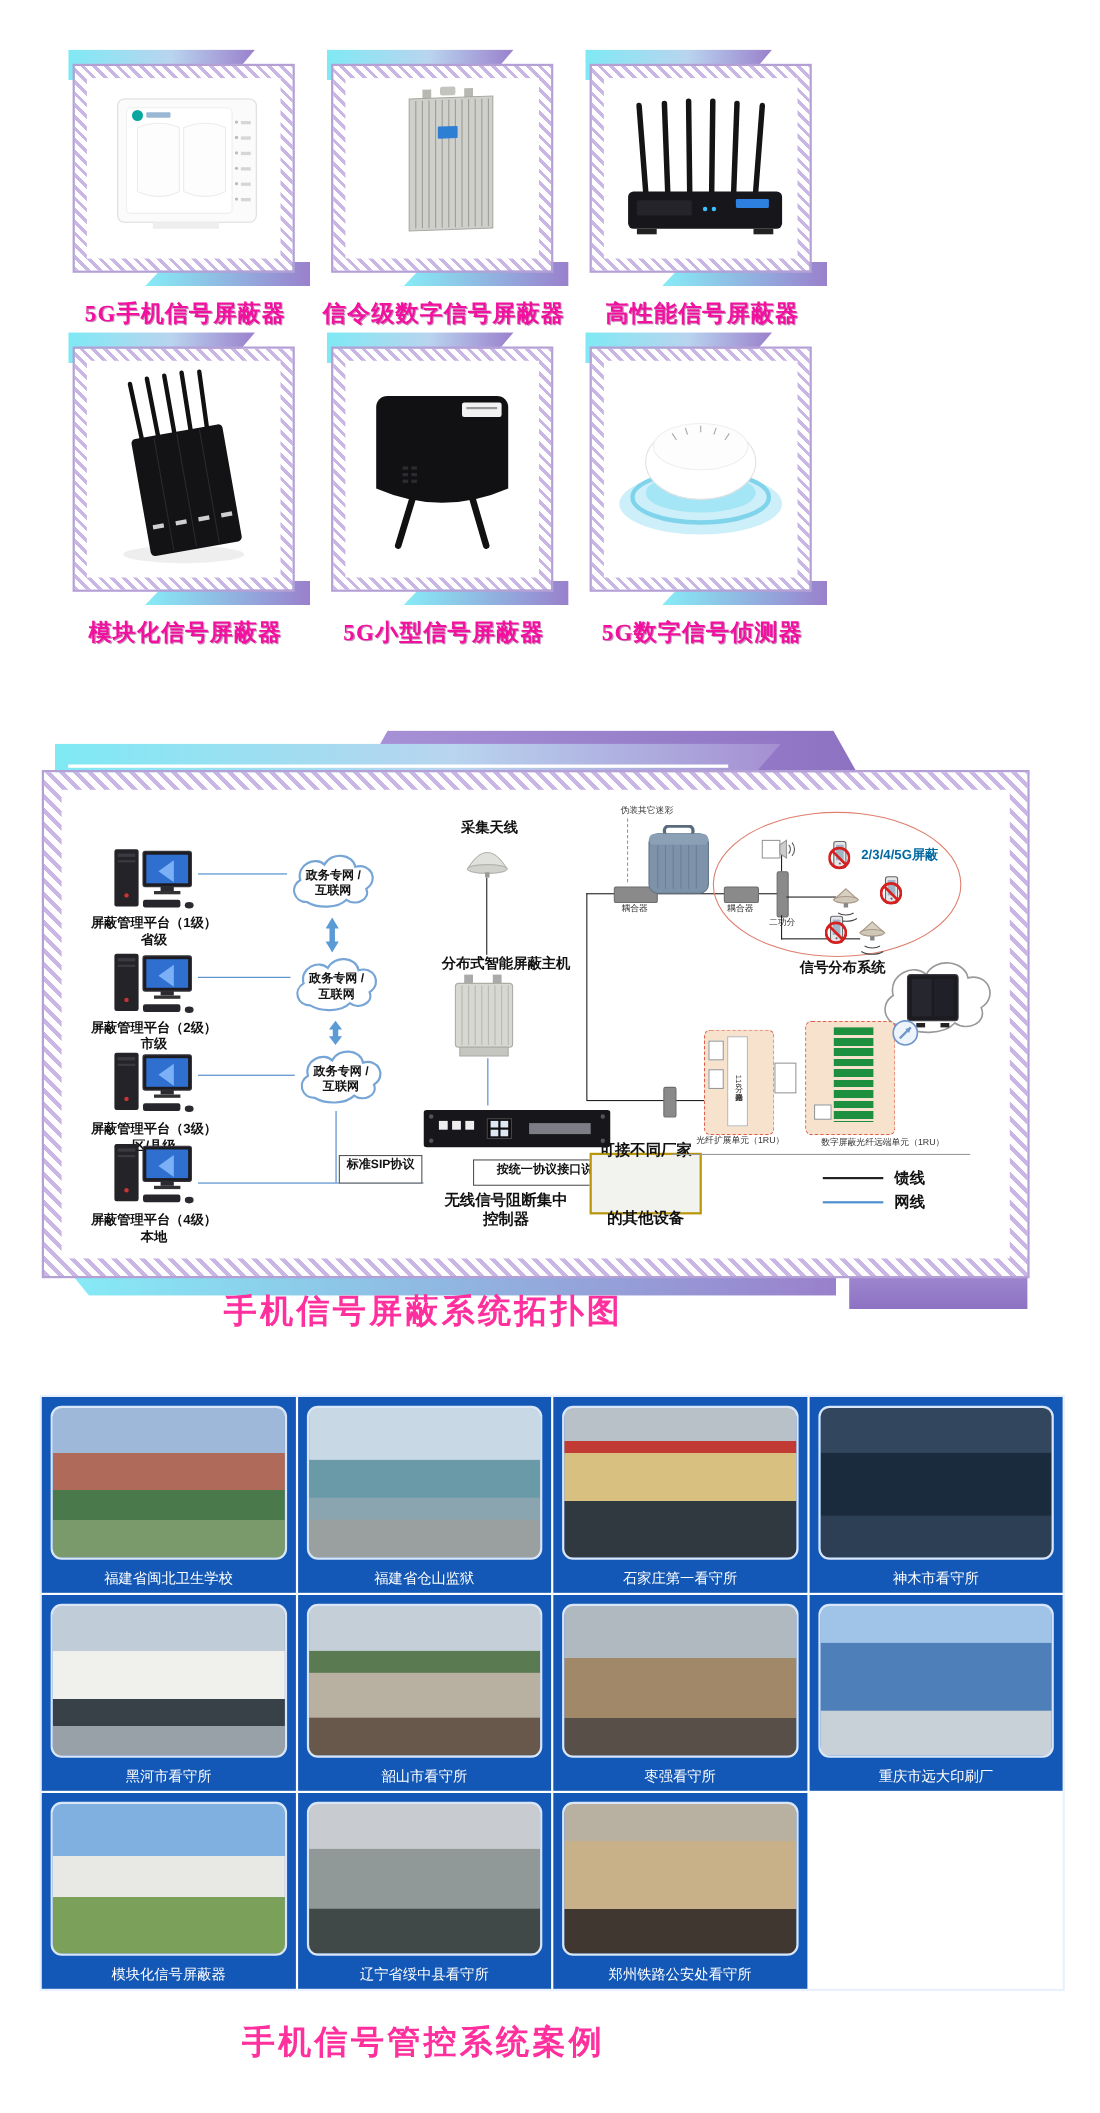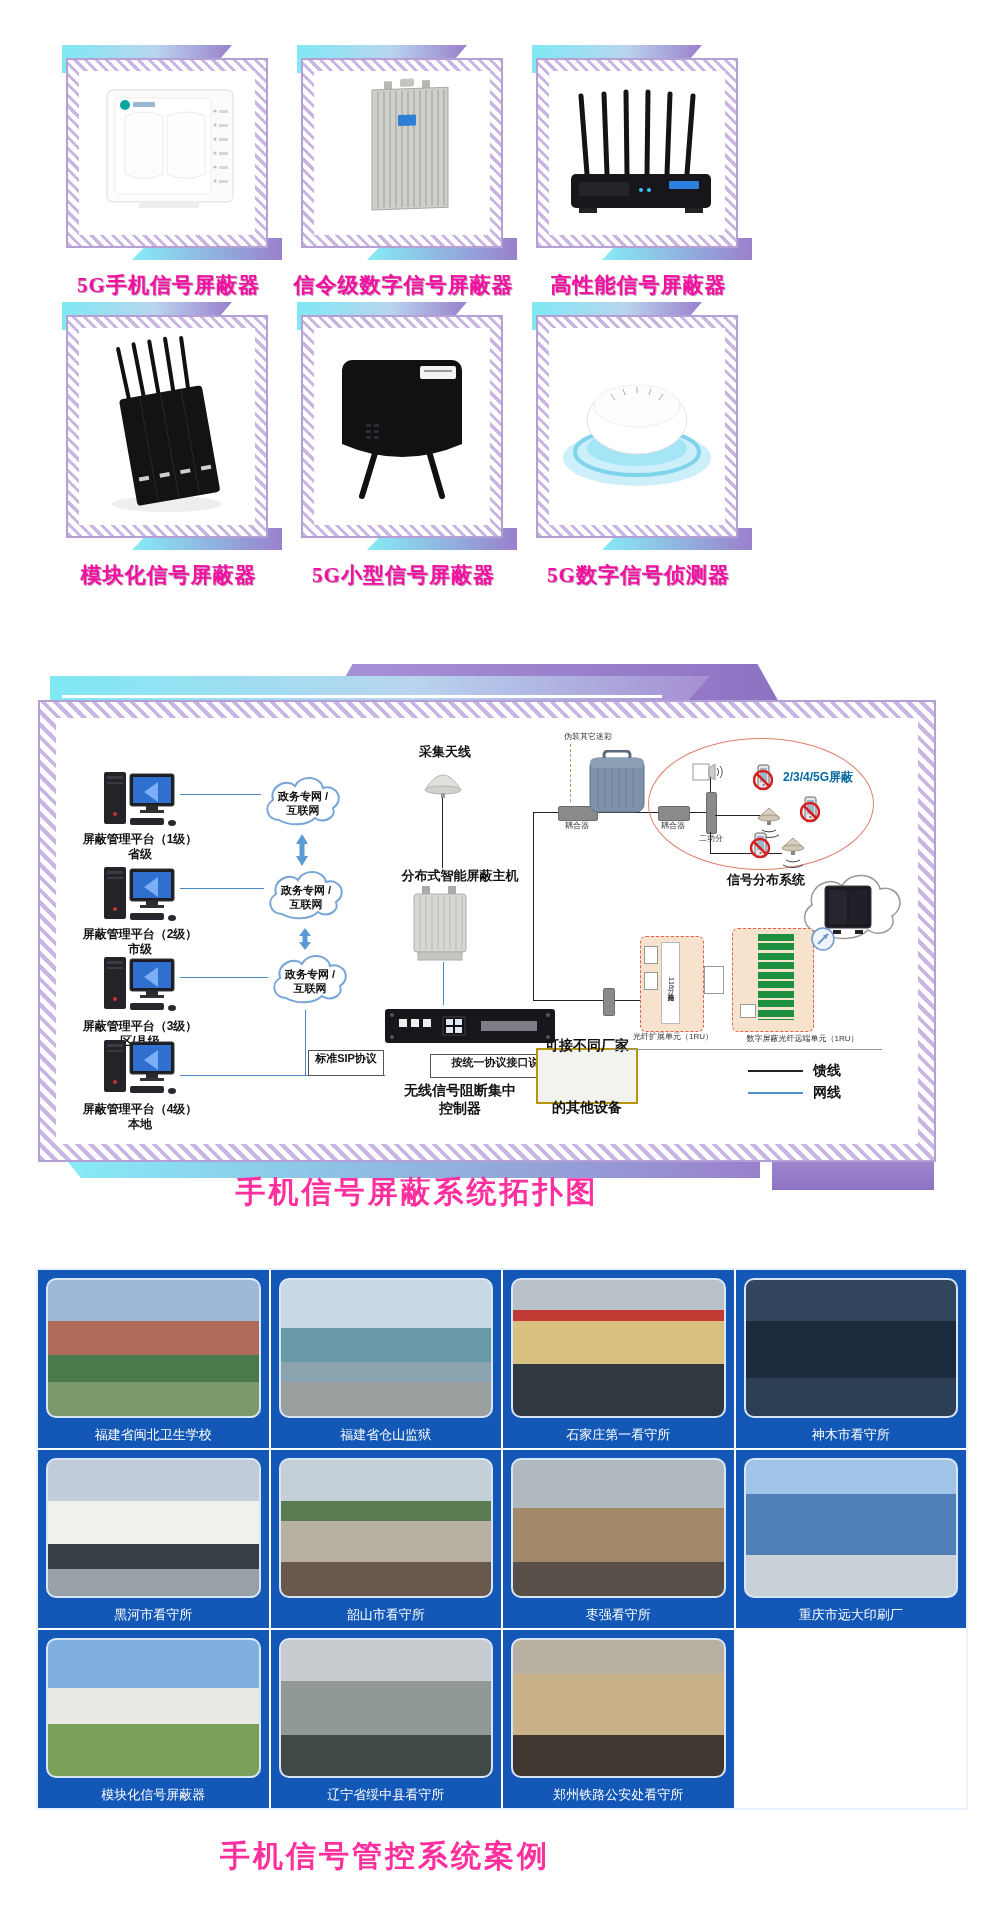--- a/index.html
+++ b/index.html
@@ -549,21 +549,21 @@
     </svg>
     <div class="dlab f8" style="left:652px;top:312px;width:185px;">数字屏蔽光纤远端单元（1RU）</div>
     <div class="bhline" style="left:552px;top:327px;width:272px;background:#999;"></div>
 
     <div class="legline" style="left:690px;top:348px;width:55px;background:#222;"></div>
     <div class="dlab" style="left:755px;top:340px;width:60px;font-size:14px;text-align:left;">馈线</div>
     <div class="legline" style="left:690px;top:370px;width:55px;background:#4f8fd0;"></div>
     <div class="dlab" style="left:755px;top:362px;width:60px;font-size:14px;text-align:left;">网线</div>
   </div>
 
-  <div class="section-title" style="top:1172px;left:0;padding-left:32px;">手机信号屏蔽系统拓扑图</div>
+  <div class="section-title" style="top:1172px;left:0;">手机信号屏蔽系统拓扑图</div>
 
   <div class="cases-panel">
     <div class="case-cell">
       <div class="case-photo ph1"></div>
       <div class="case-caption">福建省闽北卫生学校</div>
     </div>
     <div class="case-cell">
       <div class="case-photo ph2"></div>
       <div class="case-caption">福建省仓山监狱</div>
     </div>

